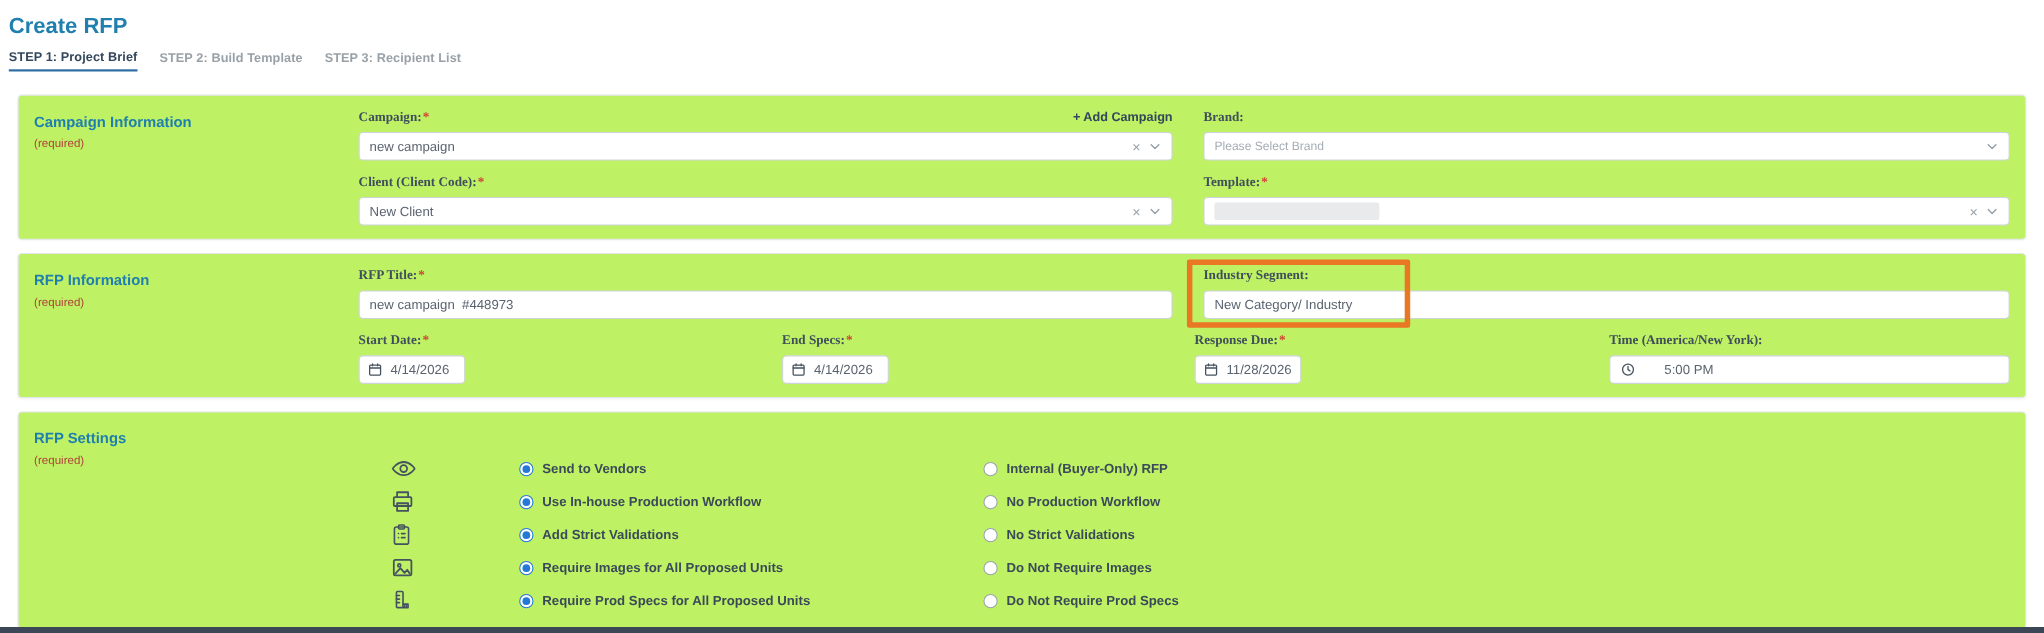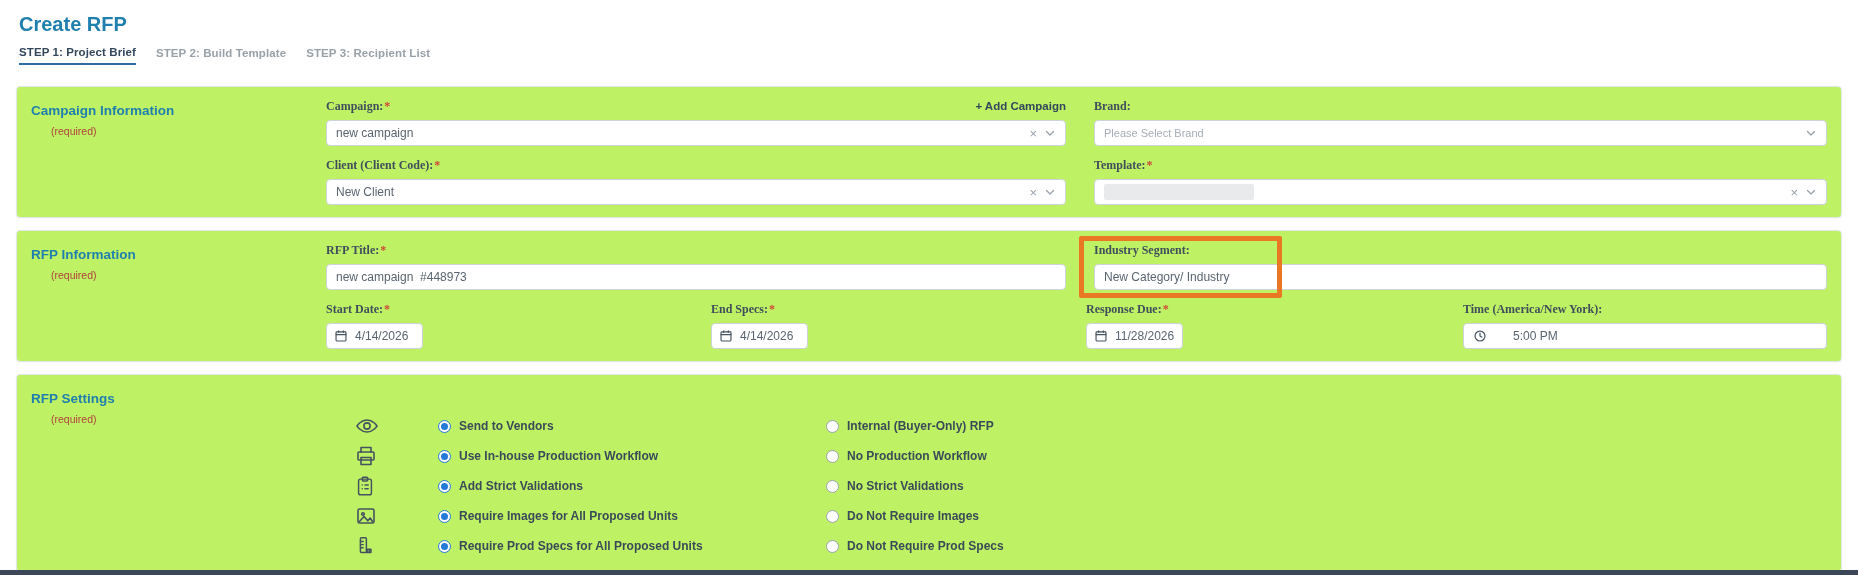--- a/index.html
+++ b/index.html
@@ -1,33 +1,33 @@
 <!DOCTYPE html>
 <html><head>
 <meta charset="utf-8">
 <style>
   html,body{margin:0;padding:0;width:1858px;height:575px;overflow:hidden;background:#ffffff;
     font-family:"Liberation Sans", sans-serif;}
   *{box-sizing:border-box;}
 
-  .page-header{padding:12px 0 0 19px;}
+  .page-header{padding:12px 0 0 8px;}
   .page-title{font-size:20px;font-weight:600;color:#1f7fae;line-height:24px;}
   .tabs{display:flex;gap:20px;margin-top:8px;height:22px;align-items:center;}
   .tab{font-size:11.5px;font-weight:700;color:#99a1a8;padding-bottom:5px;cursor:pointer;letter-spacing:.1px;}
   .tab.active{color:#33475b;border-bottom:2px solid #2d6da3;}
 
   .card{margin:0 16px;border:1px solid #e2e6ea;border-radius:4px;background:#bef264;display:flex;
     padding:12px 14px;box-shadow:0 1px 2px rgba(40,50,60,.04);}
   .card1{margin-top:20px;}
   .card2{margin-top:12px;position:relative;}
   .card3{margin-top:12px;height:198px;}
 
   .left-col{width:295px;flex:0 0 295px;padding-top:4px;}
   .sec-title{font-size:13.5px;font-weight:600;color:#1f7fae;}
-  .req-note{font-size:10.5px;color:#b0413b;margin-top:7px;margin-left:20px;}
+  .req-note{font-size:10.5px;color:#b0413b;margin-top:7px;}
 
   .field-area{flex:1;min-width:0;}
   .grid2{display:grid;grid-template-columns:740px 1fr;column-gap:28px;}
   .rowgap{margin-top:12px;text-align:right;}
   .flabel-row{display:flex;justify-content:space-between;align-items:baseline;height:15px;margin-bottom:6px;}
   .flabel{font-size:12px;font-weight:600;color:#404e5c;font-family:Liberation Serif, serif;}
   .ast{color:#d04437;margin-left:1px;}
   .add-link{font-size:11.5px;font-weight:600;color:#33475b;cursor:pointer;}
 
   .input{height:26px;border:1px solid #cdd3d9;border-radius:4px;background:#fff;display:flex;
@@ -42,21 +42,21 @@
 
   .dates-grid{display:grid;grid-template-columns:385px 375px 377px 1fr;margin-top:12px;}
   .date-input{width:97px;gap:7px;padding:0 7px;}
   .time-input{width:100%;gap:26px;}
   .icn{display:flex;color:#45525f;}
 
   .annotation-box{position:absolute;left:1062px;top:5px;width:203px;height:62px;
     border:5px solid #e97724;border-radius:2px;pointer-events:none;z-index:5;}
 
   .settings-rows{flex:1;padding-top:24px;}
-  .srow{display:flex;align-items:center;height:30px;}
+  .srow{display:flex;align-items:center;height:30px;gap:34px;}
   .icon-cell{width:112px;flex:0 0 112px;padding-left:28px;display:flex;color:#45525f;}
   .opt{display:flex;align-items:center;cursor:pointer;}
   .opt-left{width:388px;flex:0 0 388px;}
   .radio{width:13px;height:13px;border-radius:50%;border:1px solid #9aa3ab;background:#fff;
     flex:0 0 13px;position:relative;}
   .radio.checked{border-color:#2479d6;}
   .radio.checked::after{content:"";position:absolute;left:2px;top:2px;width:7px;height:7px;
     border-radius:50%;background:#2479d6;}
   .opt-label{font-size:12px;font-weight:600;color:#3b4a58;margin-left:8px;}
 

